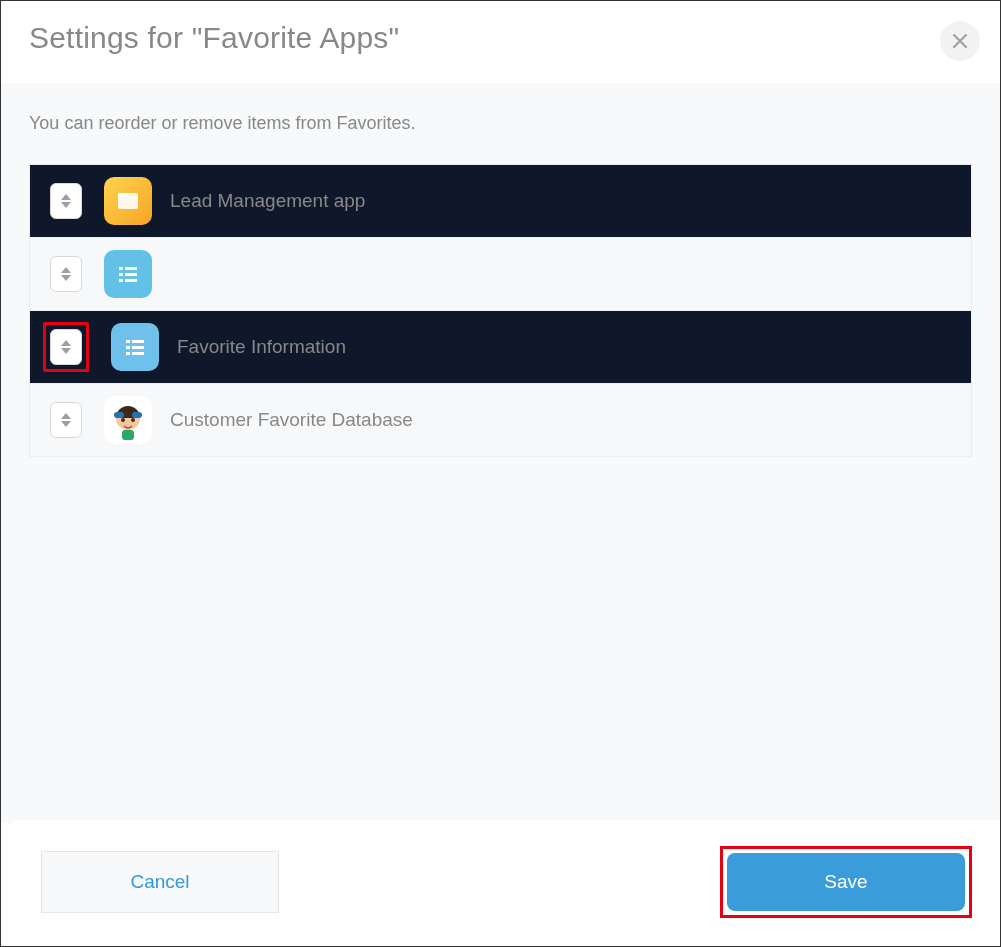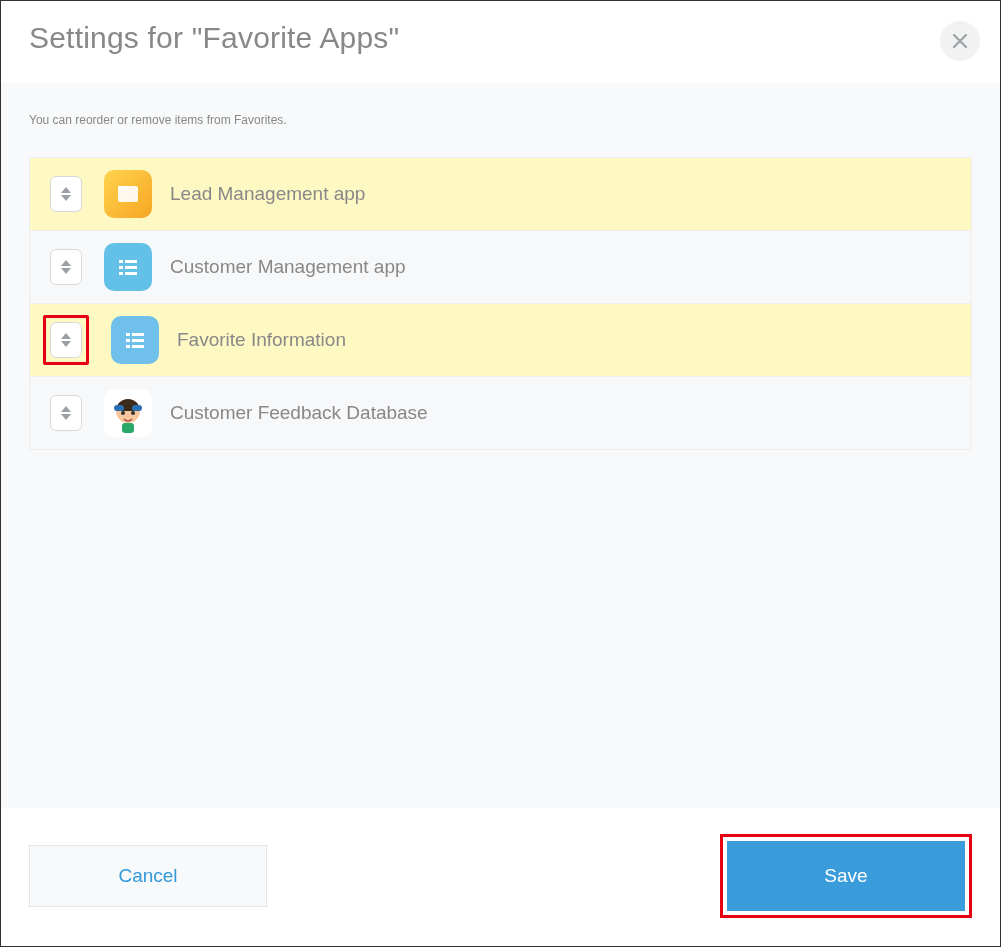--- a/index.html
+++ b/index.html
@@ -34,35 +34,35 @@
     justify-content: center;
     cursor: pointer;
   }
   .close-btn svg { width: 14px; height: 14px; }
   .content {
     background: #f7f9fa;
     padding: 30px 28px 40px 28px;
     min-height: 740px;
   }
   .hint {
-    font-size: 12px;
+    font-size: 18px;
     color: #888;
     font-weight: 300;
     margin-bottom: 30px;
   }
   .list {
     border: 1px solid #eee;
     border-bottom: none;
   }
   .row {
     display: flex;
     align-items: center;
     padding: 12px 20px;
     border-bottom: 1px solid #eee;
-    background: #fef9c3;
+    background: #0f172a;
     position: relative;
   }
   .row.alt { background: #f7f8fa; }
   .drag-handle {
     width: 32px;
     height: 36px;
     border: 1px solid #d8d8d8;
     border-radius: 6px;
     display: flex;
     flex-direction: column;
@@ -105,21 +105,21 @@
     border-radius: 2px;
     padding: 4px;
     margin-left: -7px;
     margin-top: -4px;
     margin-bottom: -4px;
   }
   .highlight-drag .drag-handle { border-color: #d8d8d8; }
 
   .footer {
     position: absolute;
-    left: 0; right: 0; bottom: 0;
+    left: 12px; right: 0; bottom: 0;
     background: #fff;
     padding: 26px 28px 28px 28px;
     display: flex;
     justify-content: space-between;
     align-items: center;
   }
   .cancel-btn {
     width: 238px;
     height: 62px;
     border: 1px solid #e3e7e8;
@@ -131,29 +131,30 @@
     align-items: center;
     justify-content: center;
     cursor: pointer;
   }
   .save-wrap {
     border: 3px solid #e60012;
     padding: 4px;
   }
   .save-btn {
     width: 238px;
-    height: 70px;
+    height: 58px;
     background: #3b9cdc;
     color: #fff;
     font-size: 19px;
     font-weight: 300;
     display: flex;
     align-items: center;
     justify-content: center;
     cursor: pointer;
+    border-radius: 8px;
   }
   
   .ic-folder { background: linear-gradient(135deg,#ffd34e,#f6a623); }
   .ic-list   { background: #63c1e8; }
   .ic-list2  { background: #6fc0ea; }
   .ic-face   { background: #fff; }
   .ic-card   { background: #7b1f4b; }
 </style>
 </head>
 <body>
@@ -194,21 +195,20 @@
       <div class="app-icon ic-list">
         <svg width="28" height="28" viewBox="0 0 28 28">
             <rect x="5" y="7" width="4" height="3" fill="#fff"></rect>
             <rect x="11" y="7" width="12" height="3" fill="#fff"></rect>
             <rect x="5" y="13" width="4" height="3" fill="#fff"></rect>
             <rect x="11" y="13" width="12" height="3" fill="#fff"></rect>
             <rect x="5" y="19" width="4" height="3" fill="#fff"></rect>
             <rect x="11" y="19" width="12" height="3" fill="#fff"></rect>
           </svg>
       </div>
-      <div class="app-label">Customer Management app</div>
     </div>
 
     <div class="row">
       <div class="highlight-drag">
         <div class="drag-handle">
           <div class="tri-up"></div>
           <div class="tri-down"></div>
         </div>
       </div>
       <div class="app-icon ic-list2">
@@ -234,21 +234,21 @@
             <circle cx="22" cy="20" r="12" fill="#f7c79b"></circle>
             <path d="M10 20 a12 12 0 0 1 24 0" fill="#3a2a1a"></path>
             <circle cx="17" cy="22" r="2" fill="#333"></circle>
             <circle cx="27" cy="22" r="2" fill="#333"></circle>
             <path d="M18 28 q4 4 8 0" stroke="#a55" stroke-width="1.5" fill="none"></path>
             <rect x="8" y="14" width="10" height="6" rx="3" fill="#2b6fb3"></rect>
             <rect x="26" y="14" width="10" height="6" rx="3" fill="#2b6fb3"></rect>
             <rect x="16" y="32" width="12" height="10" rx="3" fill="#2aa86b"></rect>
           </svg>
       </div>
-      <div class="app-label">Customer Feedback Database</div>
+      <div class="app-label">Customer Favorite Database</div>
     </div>
 
 
   </div>
 </div>
 
 <div class="footer">
   <div class="cancel-btn">Cancel</div>
   <div class="save-wrap">
     <div class="save-btn">Save</div>

